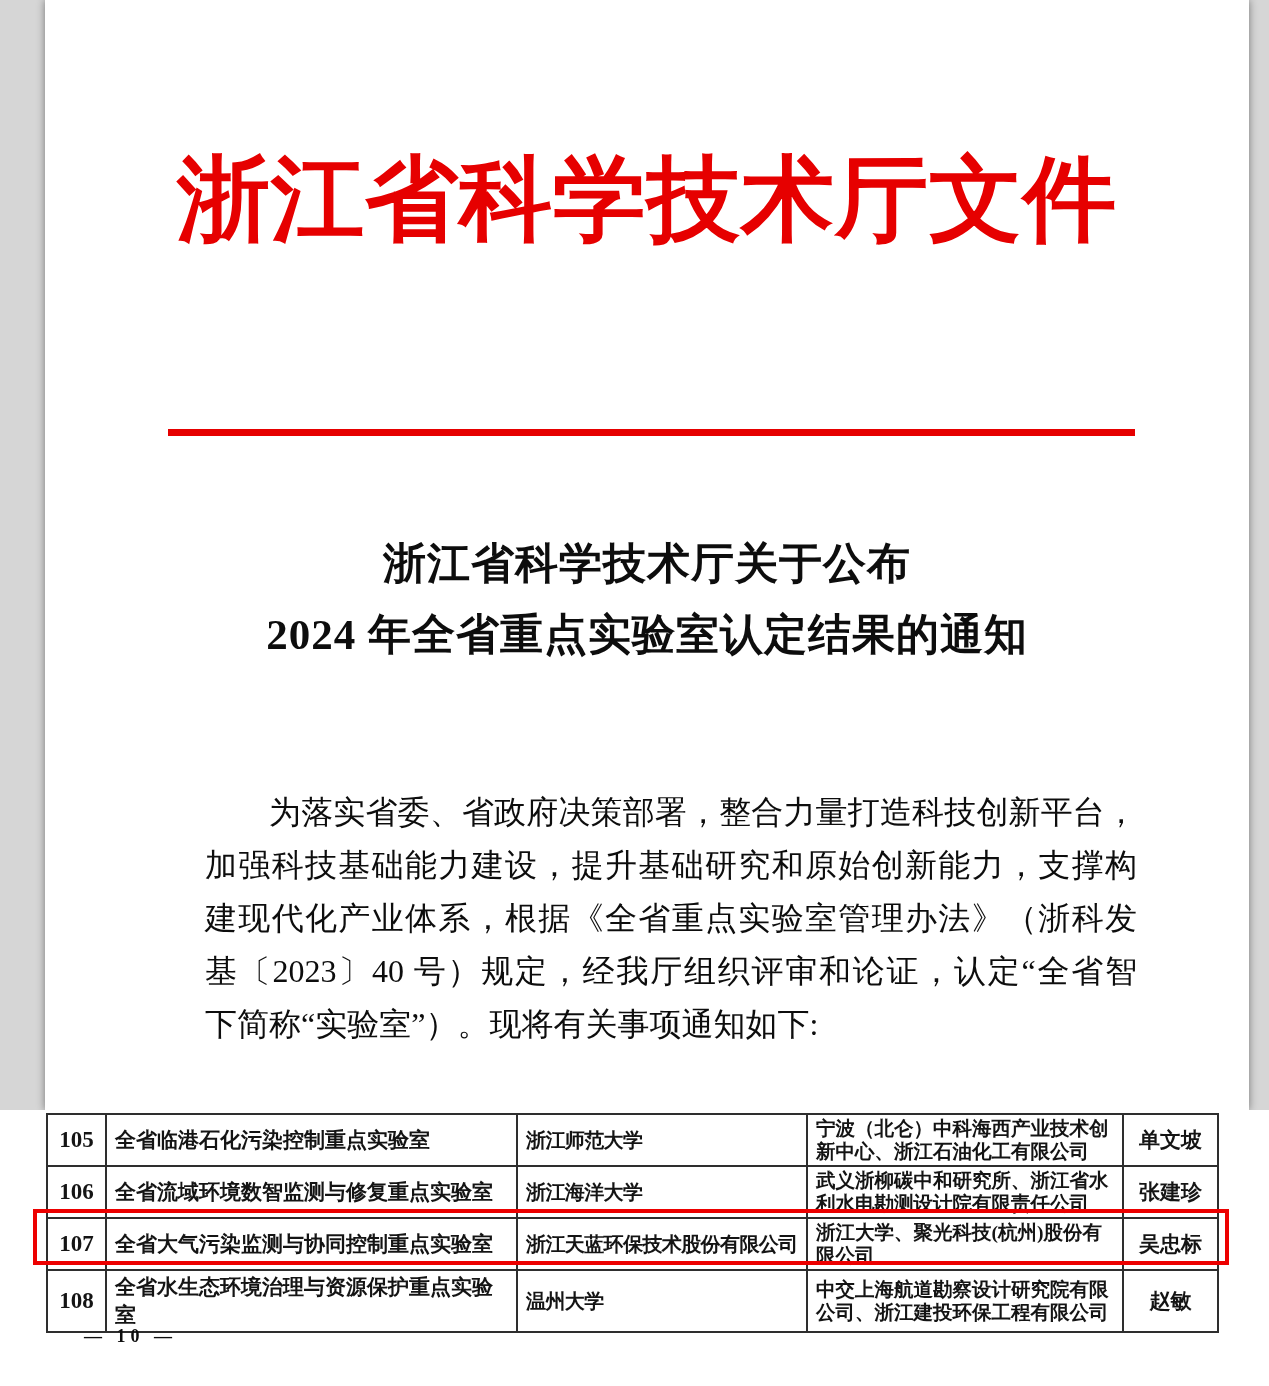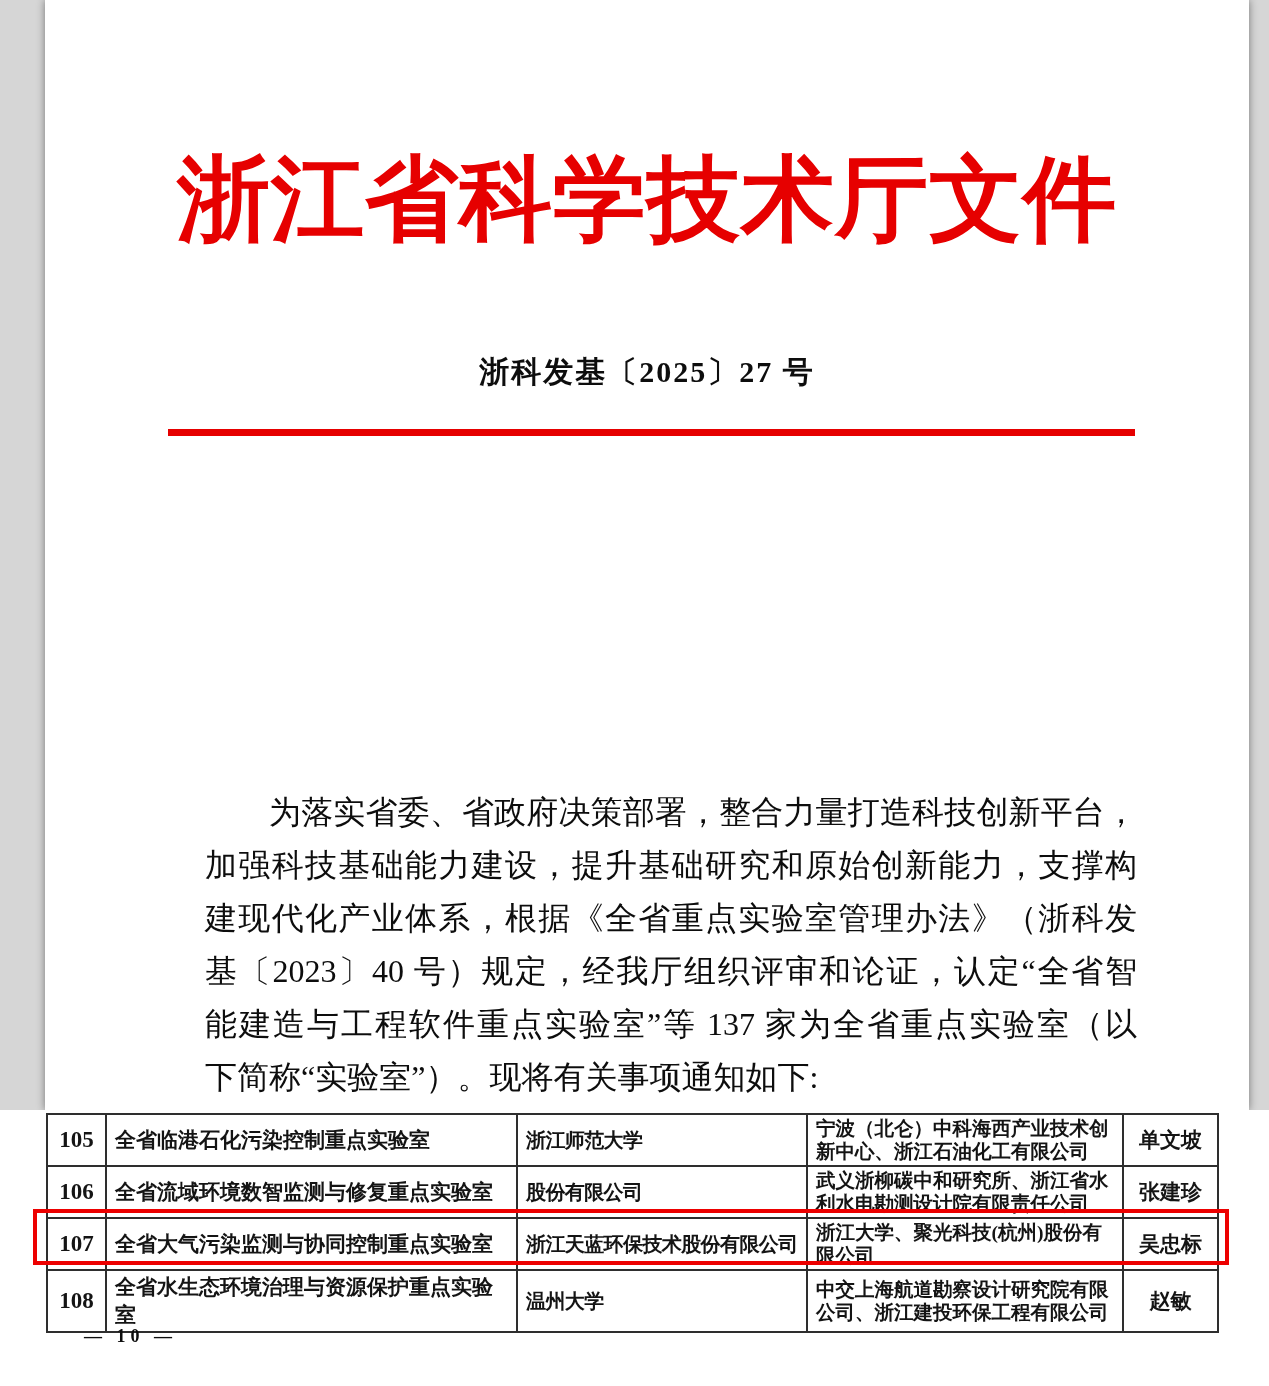--- a/index.html
+++ b/index.html
@@ -75,28 +75,30 @@
   }
 </style>
 </head>
 <body>
 
 <div class="screen">
 
   <div class="top-area">
     <div class="doc-page">
       <div class="doc-title">浙江省科学技术厅文件</div>
-      <div class="doc-number">浙科发基〔2025〕27 号</div>
       <div class="red-divider"></div>
+      <div class="subject">
+        <div>浙江省科学技术厅关于公布</div>
+        <div>2024 年全省重点实验室认定结果的通知</div>
+      </div>
       <div class="body-text">
         <div class="bline fill indent">为落实省委、省政府决策部署，整合力量打造科技创新平台，</div>
         <div class="bline fill">加强科技基础能力建设，提升基础研究和原始创新能力，支撑构</div>
         <div class="bline fill">建现代化产业体系，根据《全省重点实验室管理办法》（浙科发</div>
         <div class="bline fill">基〔2023〕40 号）规定，经我厅组织评审和论证，认定“全省智</div>
-        <div class="bline fill">能建造与工程软件重点实验室”等 137 家为全省重点实验室（以</div>
         <div class="bline">下简称“实验室”）。现将有关事项通知如下:</div>
       </div>
     </div>
   </div>
 
   <div class="table-area">
     <table class="lab-table">
       <colgroup>
         <col style="width:59px">
           <col style="width:411px">
@@ -108,21 +110,21 @@
         <tr>
           <td class="col-no">105</td>
           <td class="col-lab">全省临港石化污染控制重点实验室</td>
           <td class="col-inst">浙江师范大学</td>
           <td class="col-part">宁波（北仑）中科海西产业技术创新中心、浙江石油化工有限公司</td>
           <td class="col-dir">单文坡</td>
         </tr>
         <tr>
           <td class="col-no">106</td>
           <td class="col-lab">全省流域环境数智监测与修复重点实验室</td>
-          <td class="col-inst">股份有限公司</td>
+          <td class="col-inst">浙江海洋大学</td>
           <td class="col-part">武义浙柳碳中和研究所、浙江省水利水电勘测设计院有限责任公司</td>
           <td class="col-dir">张建珍</td>
         </tr>
         <tr>
           <td class="col-no">107</td>
           <td class="col-lab">全省大气污染监测与协同控制重点实验室</td>
           <td class="col-inst">浙江天蓝环保技术股份有限公司</td>
           <td class="col-part">浙江大学、聚光科技(杭州)股份有限公司</td>
           <td class="col-dir">吴忠标</td>
         </tr>

